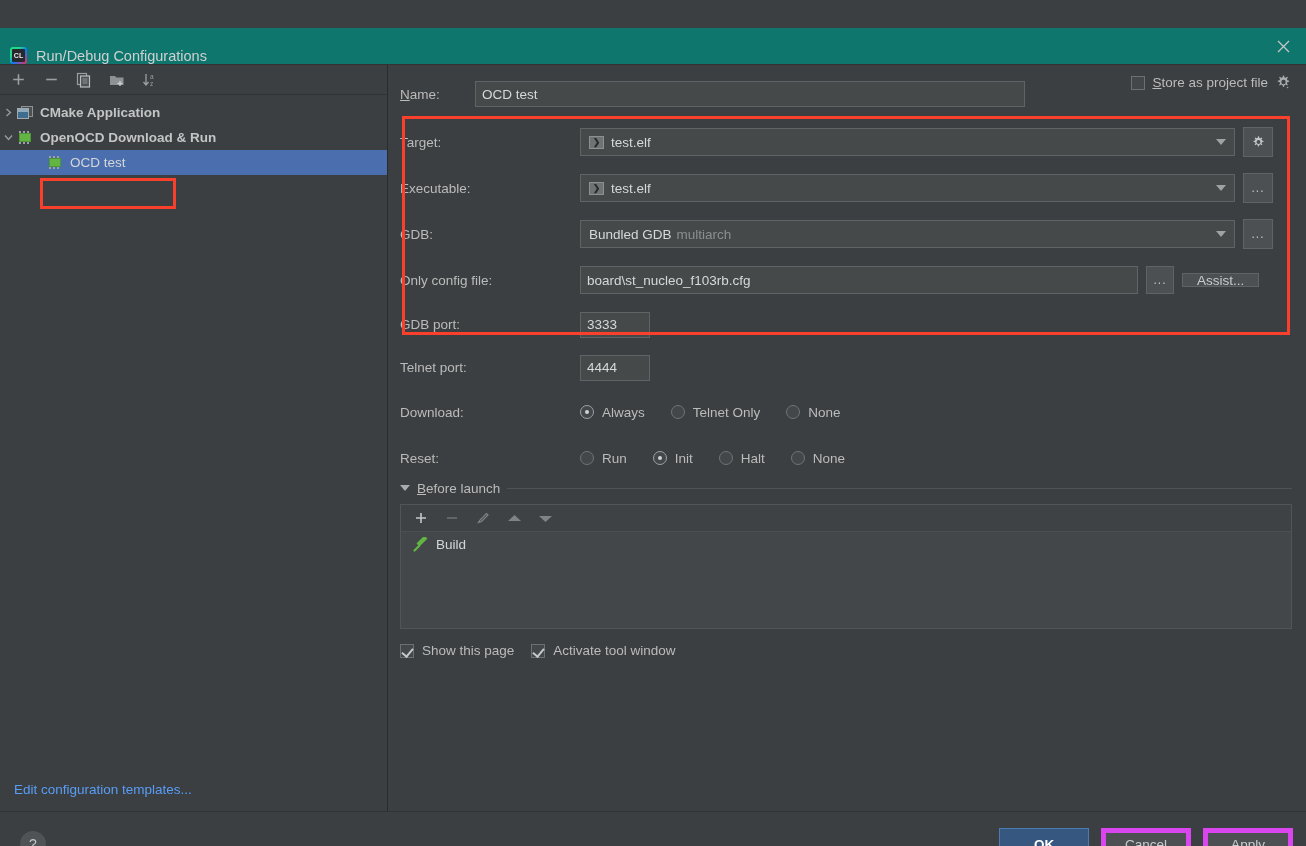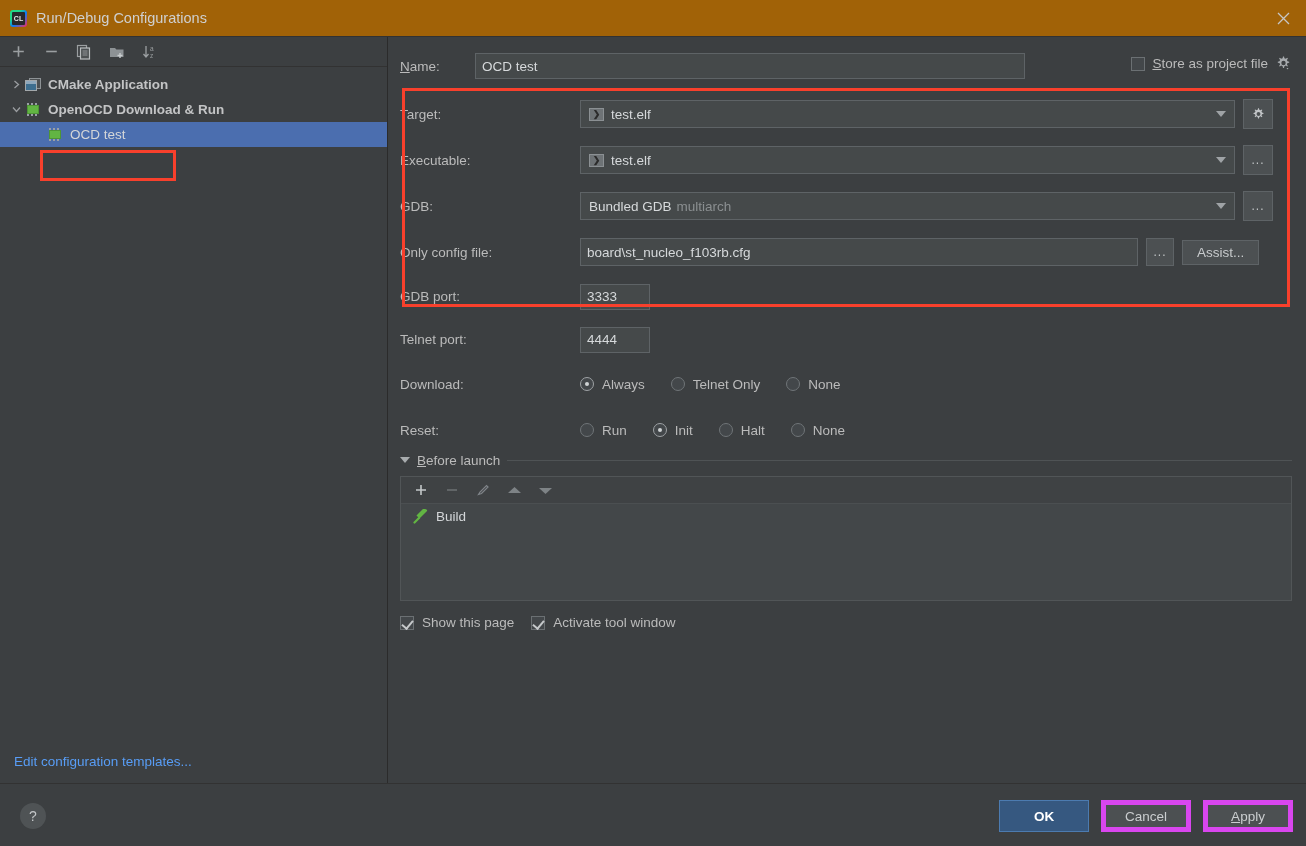--- a/index.html
+++ b/index.html
@@ -9,23 +9,23 @@
     background: #3c3f41;
     font-family: "Liberation Sans", sans-serif;
     font-size: 13.5px;
     color: #bbbbbb;
     overflow: hidden;
     -webkit-font-smoothing: antialiased;
   }
 
   
   .titlebar {
-    height: 36px; background: #a16207;
-    display: flex; align-items: center;
-    padding: 0 0 0 10px; position: relative;
+    height: 36px; background: #0f766e;
+    display: flex; align-items: flex-end;
+    padding: 0 0 0 10px; position: relative; margin-top: 28px;
   }
   .app-logo {
     width: 17px; height: 17px; border-radius: 3px;
     background: linear-gradient(135deg,#21d789 0%,#21d789 30%,#087cfa 55%,#fe2857 100%);
     position: relative; flex: 0 0 auto; margin-right: 9px;
   }
   .app-logo::after {
     content: "CL"; position: absolute; inset: 2px;
     background: #27282c; color: #e8e8e8;
     font-size: 7px; font-weight: bold; line-height: 13px;
@@ -53,21 +53,21 @@
     border-bottom: 1px solid #323232;
   }
   .tb-icon {
     width: 20px; height: 20px; display: flex;
     align-items: center; justify-content: center; color: #9b9fa1;
   }
 
   .tree { padding-top: 5px; flex: 1 1 auto; }
   .tree-row {
     height: 25px; display: flex; align-items: center;
-    padding-left: 8px; position: relative;
+    position: relative;
   }
   .tree-row.selected { background: #4b6eaf; }
   .twisty {
     width: 17px; height: 17px; display: flex;
     align-items: center; justify-content: center;
     color: #9a9da0; flex: 0 0 auto;
   }
   .tree-icon { width: 18px; height: 16px; margin-right: 5px; flex: 0 0 auto; position: relative; }
   .tree-label { font-weight: bold; color: #c3c4c5; font-size: 13.5px; }
   .tree-row.child { padding-left: 47px; }
@@ -101,21 +101,21 @@
   .lbl { color: #bbbbbb; font-size: 13.5px; }
   .mn { text-decoration: underline; }
   .name-label { width: 75px; }
   .text-input {
     background: #45494a; border: 1px solid #5e6366; color: #d6d9db;
     height: 26px; line-height: 24px; padding: 0 6px;
     font-family: "Liberation Sans", sans-serif; font-size: 13.5px;
   }
   .name-input { width: 550px; }
   .store-wrap {
-    position: absolute; right: 14px; top: 18px;
+    position: absolute; right: 14px; top: 9px;
     display: flex; align-items: center; gap: 7px;
   }
 
   .cbox {
     width: 14px; height: 14px; background: #43474a;
     border: 1px solid #6b7073; position: relative; flex: 0 0 auto;
   }
   .cbox.checked::after {
     content: ""; position: absolute; left: 3px; top: 1px;
     width: 5px; height: 9px; border: solid #c6c9cb;
@@ -154,21 +154,21 @@
   .dim { color: #8b8f91; margin-left: 5px; }
 
   .sq-btn {
     width: 30px; height: 30px; margin-left: 8px;
     background: #4c5052; border: 1px solid #5e6366; color: #c2c5c7;
     display: flex; align-items: center; justify-content: center;
     font-size: 12px; letter-spacing: 1px;
   }
   .sq-btn.small { height: 28px; width: 28px; }
   .assist-btn {
-    margin-left: 8px; height: 25px; padding: 4px 14px;
+    margin-left: 8px; height: 14px; padding: 4px 14px;
     background: #4c5052; border: 1px solid #5e6366; color: #c8cbcd;
     display: flex; align-items: center; justify-content: center; font-size: 13.5px;
   }
   .board-input { width: 558px; height: 28px; }
 
   .port-row { height: 43px; }
   .port-input { width: 70px; text-align: left; }
 
   .radio-row { height: 46px; display: flex; align-items: center; }
   .radio-row .lbl.flabel { width: 180px; }

